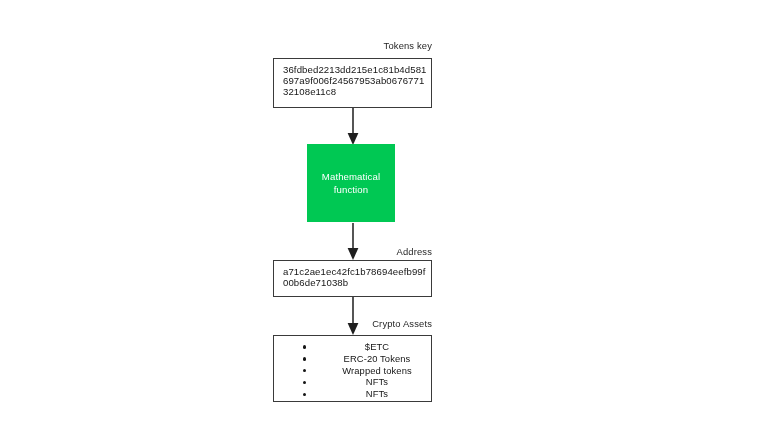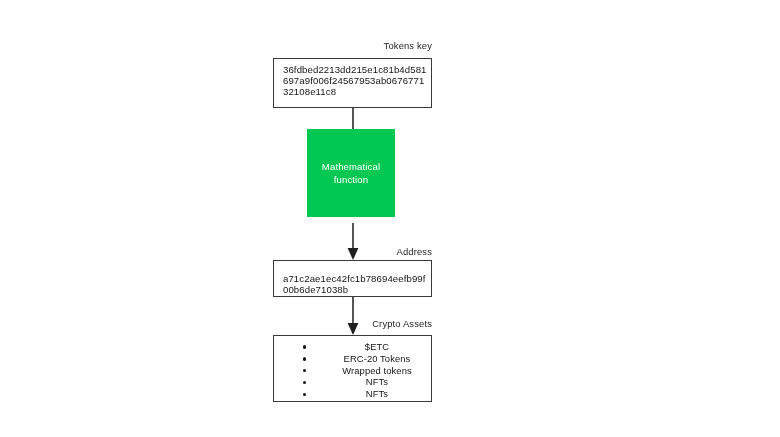--- a/index.html
+++ b/index.html
@@ -66,23 +66,23 @@
   #private-key-caption {
     left: 312px;
     top: 40px;
     width: 120px;
   }
 
   
   #function-box {
     position: absolute;
     left: 307px;
-    top: 129px;
+    top: 144px;
     width: 88px;
-    height: 88px;
+    height: 78px;
     background: #00C853;
     display: flex;
     align-items: center;
     justify-content: center;
   }
   #function-label {
     color: #ffffff;
     font-size: 9.6px;
     line-height: 13px;
     text-align: center;
@@ -94,21 +94,20 @@
   #address-box {
     left: 273px;
     top: 260px;
     width: 159px;
     height: 37px;
   }
   #address-text {
     left: 283px;
     top: 266px;
     width: 146px;
-    margin-top: 7px;
   }
   #address-caption {
     left: 322px;
     top: 246px;
     width: 110px;
   }
 
   
   #assets-box {
     left: 273px;

